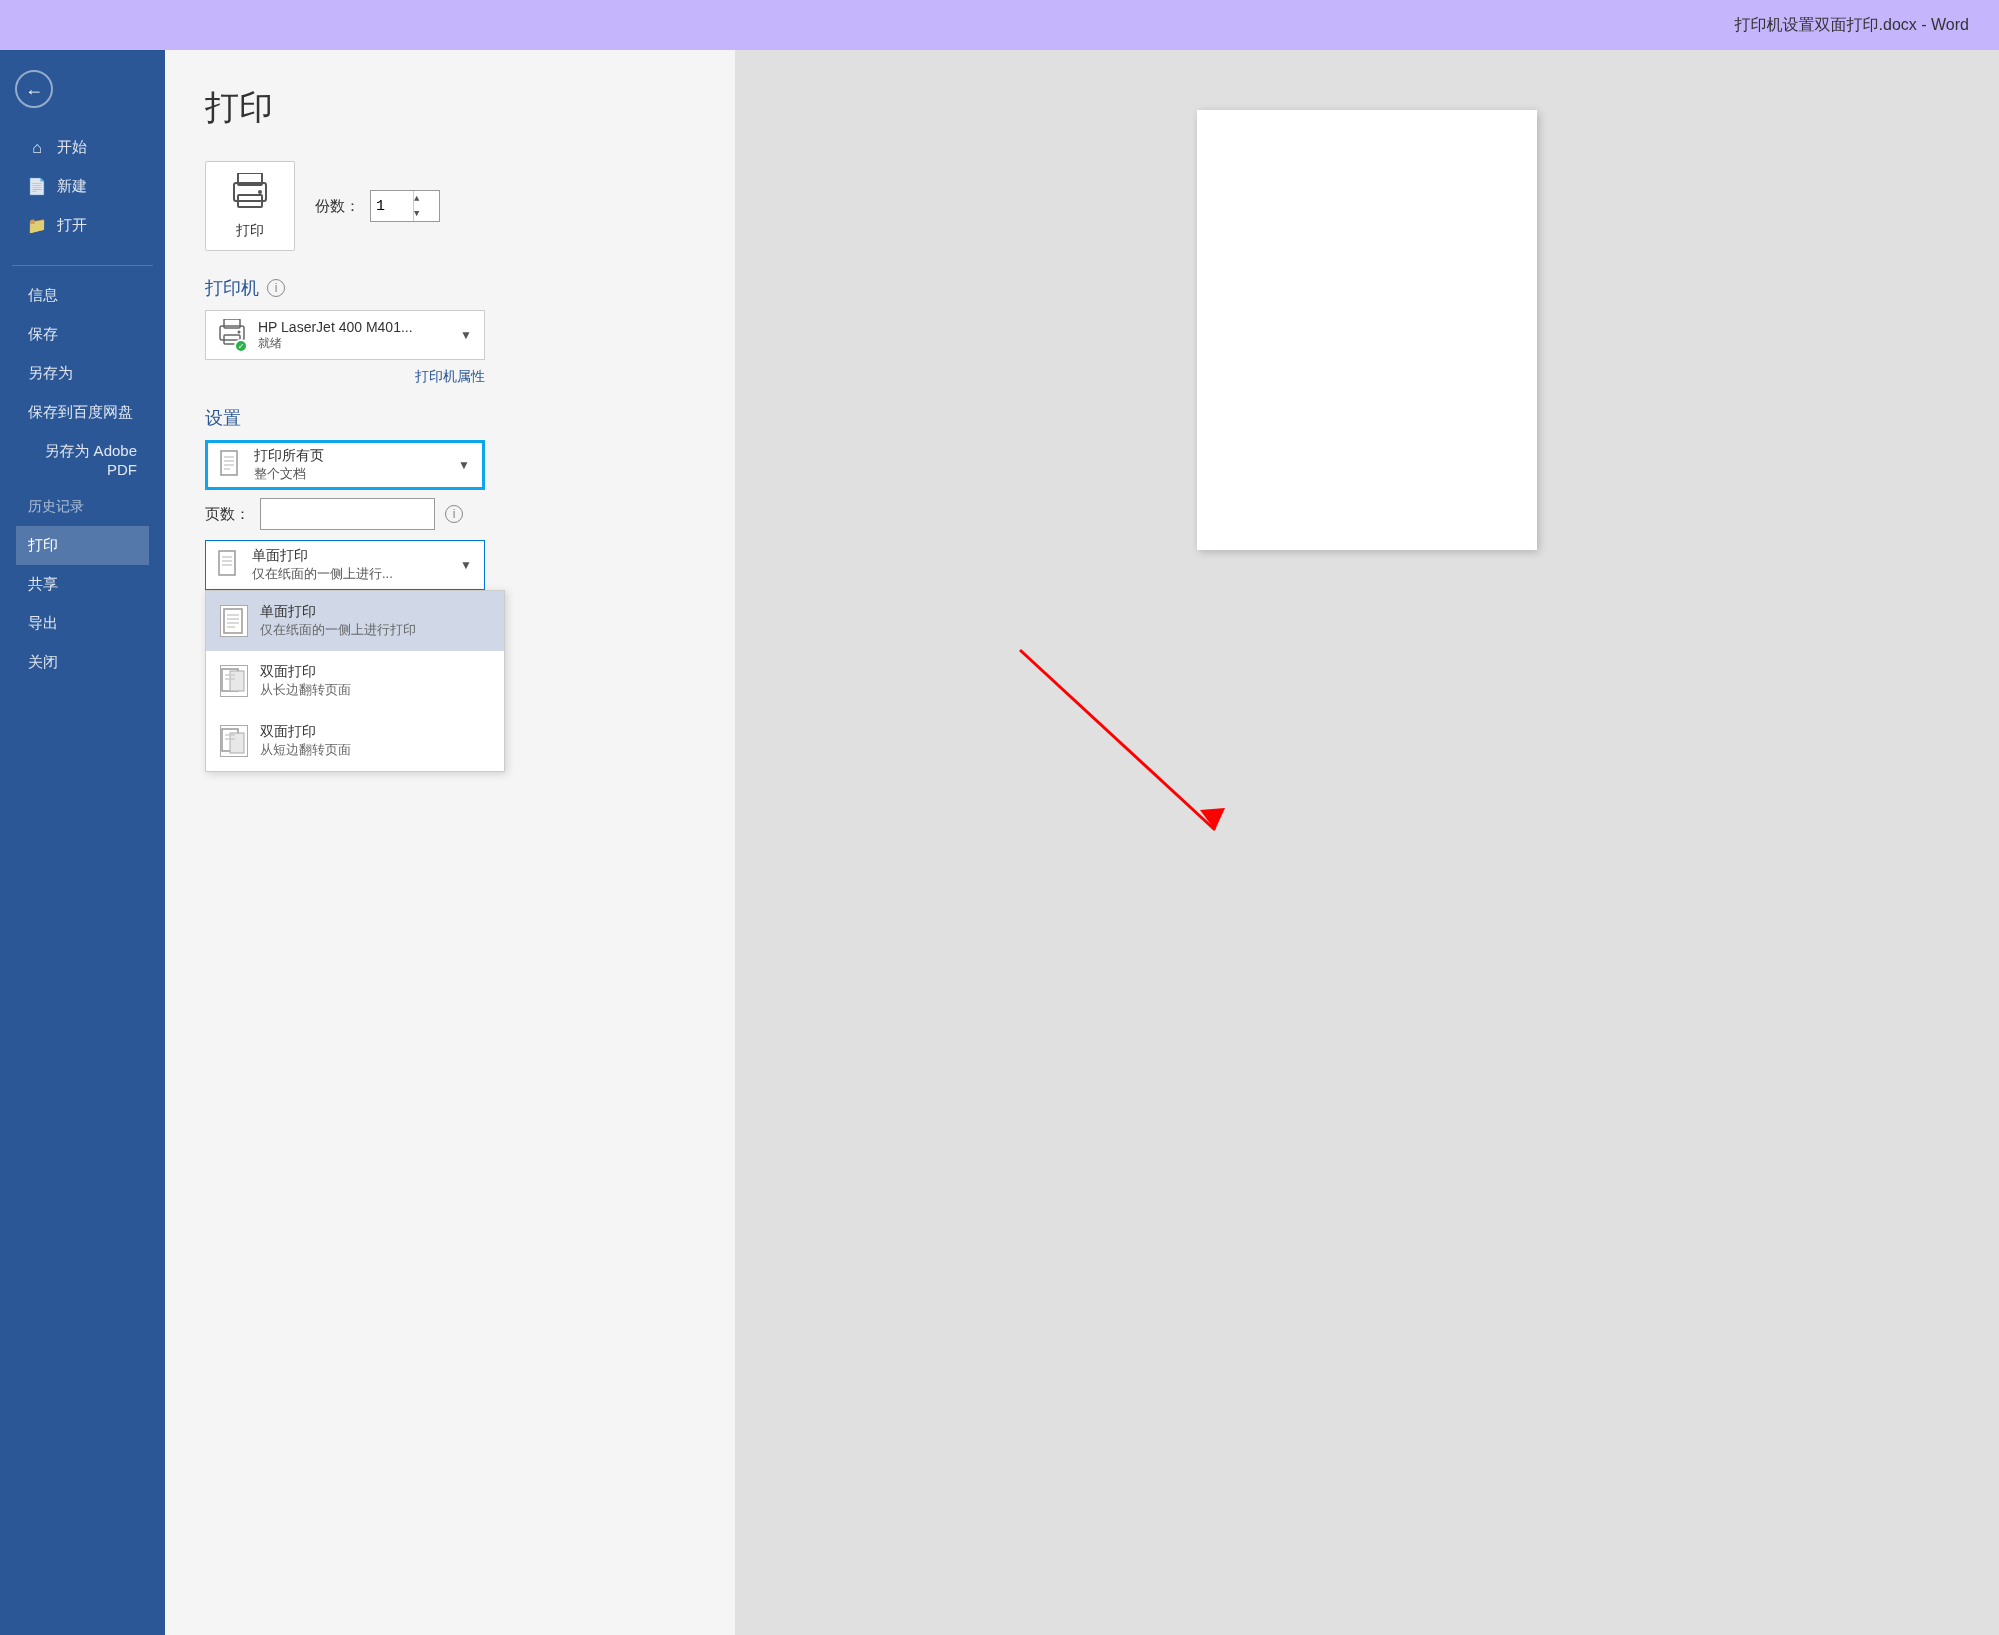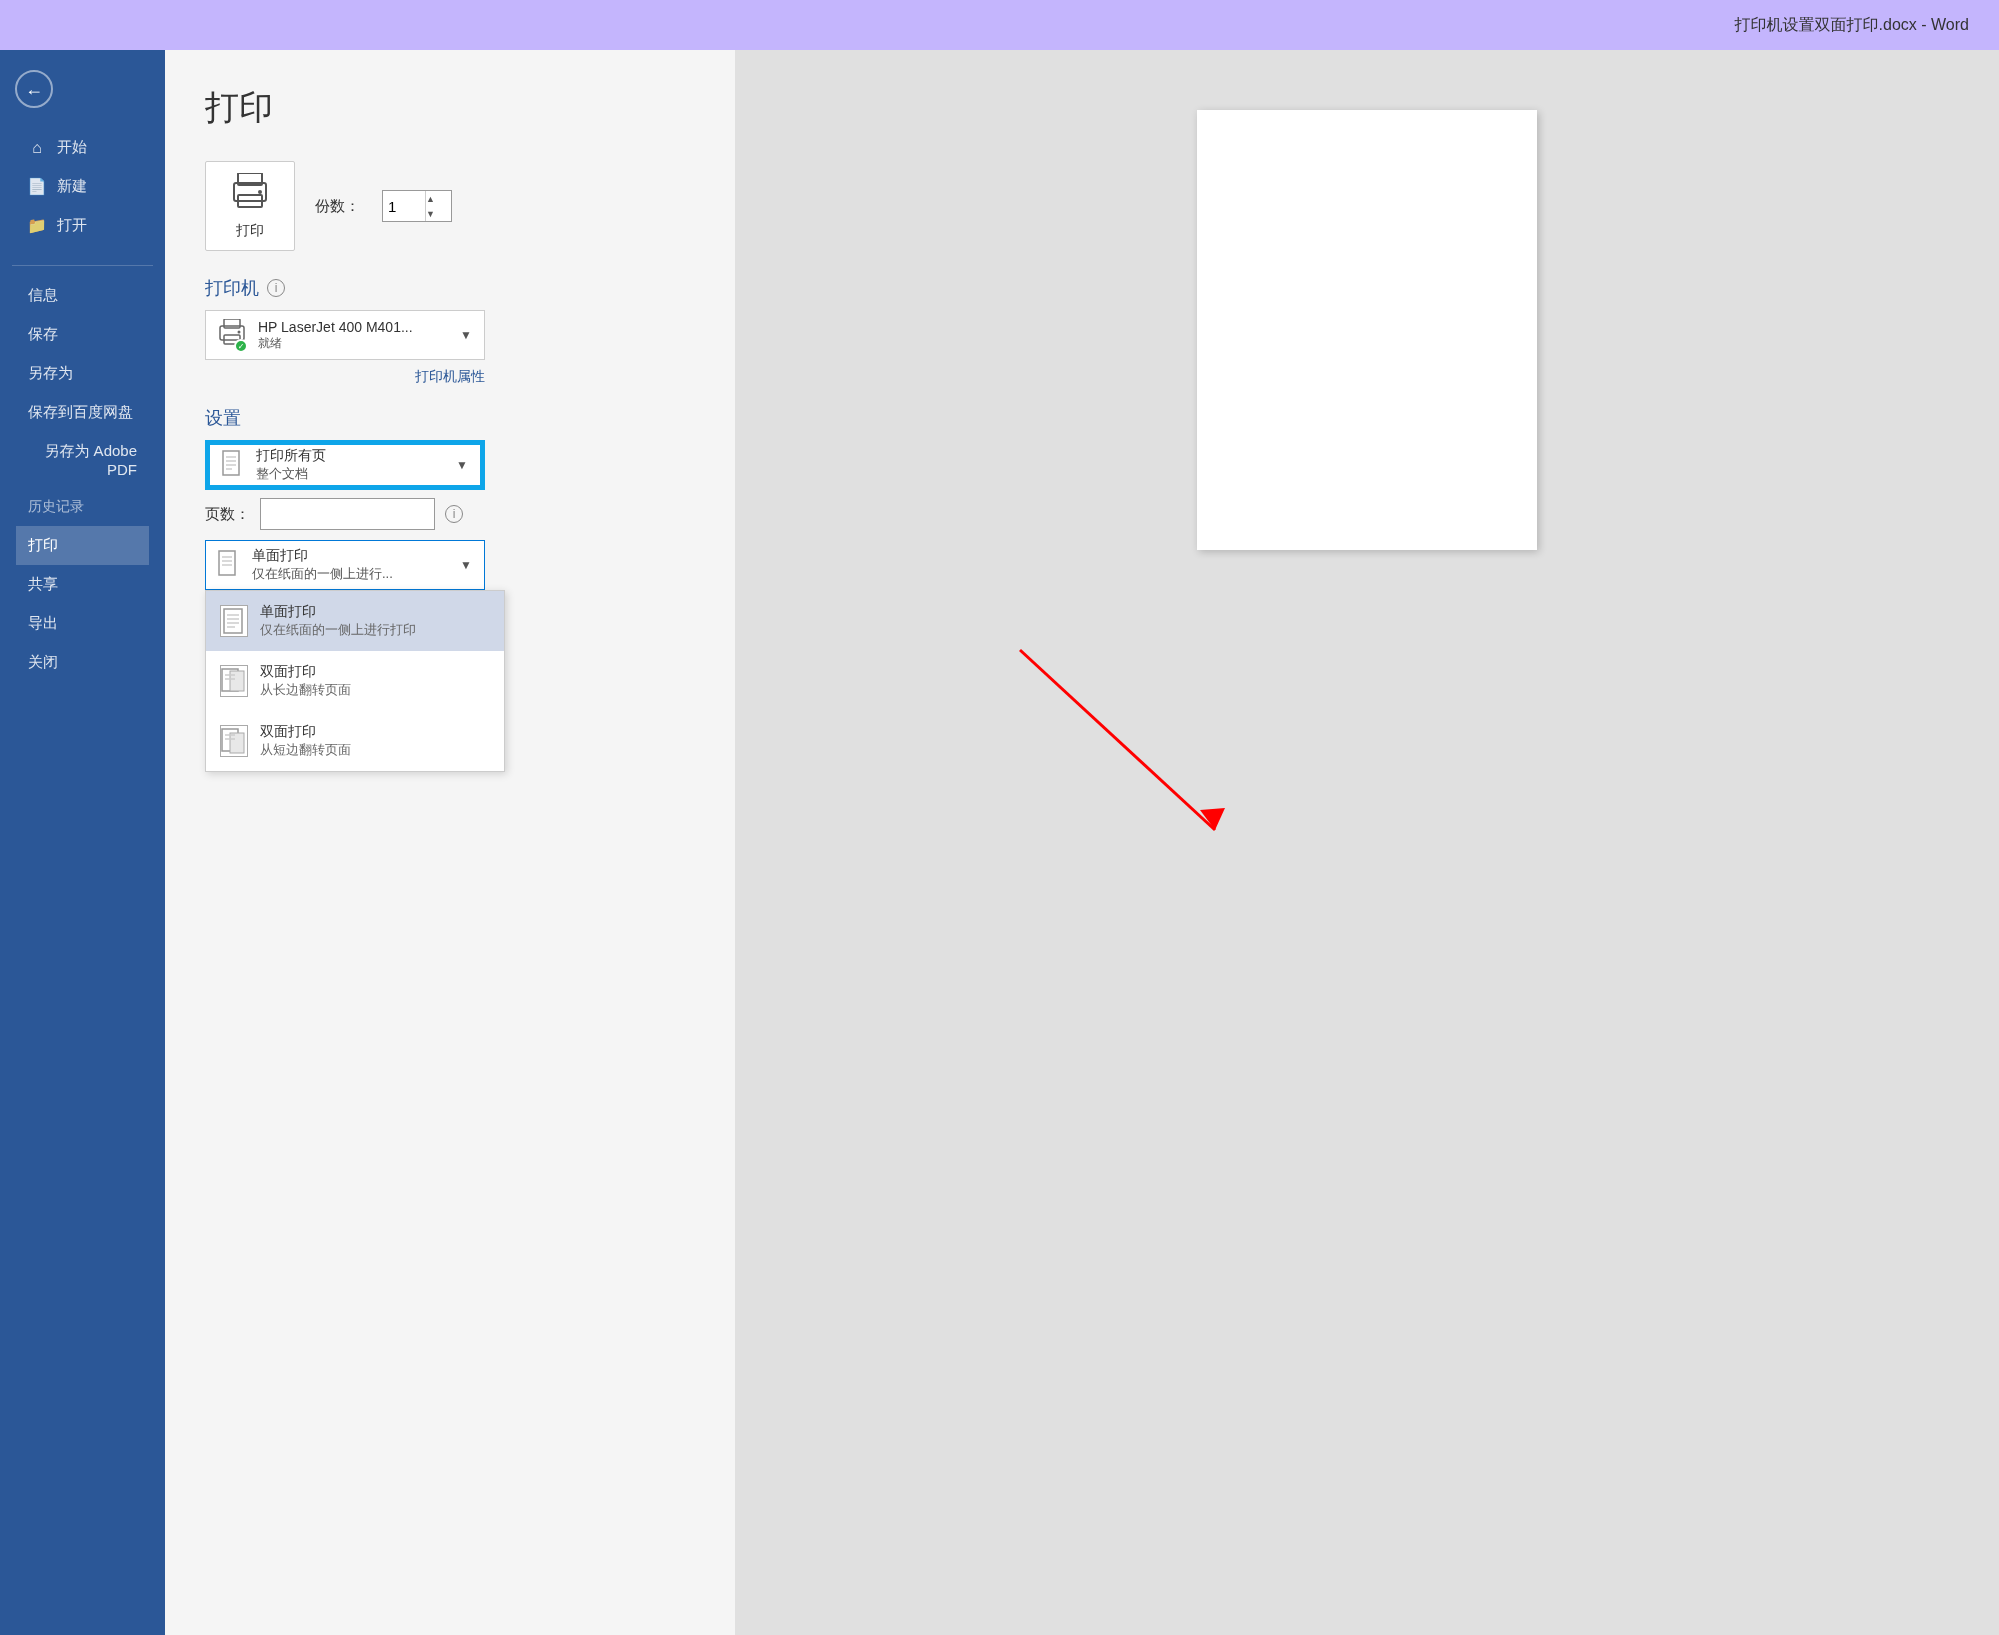--- a/index.html
+++ b/index.html
@@ -157,21 +157,22 @@
     }
 
     .print-btn-label {
       font-size: 14px;
       color: #333;
     }
 
     .copies-area {
       display: flex;
       align-items: center;
-      gap: 22px;
+      gap: 10px;
+      font-family: Liberation Mono, monospace;
     }
 
     .copies-label {
       font-size: 15px;
       color: #333;
     }
 
     .copies-spinner {
       width: 70px;
       height: 32px;
@@ -303,21 +304,21 @@
       display: block;
       text-align: right;
       width: 280px;
       margin-bottom: 20px;
     }
 
     
     .settings-dropdown {
       width: 280px;
       height: 50px;
-      border: 5px solid #0ea5e9;
+      border: 3px solid #0ea5e9;
       background: white;
       display: flex;
       align-items: center;
       padding: 0 12px;
       cursor: pointer;
       margin-bottom: 8px;
       position: relative;
     }
 
     .settings-dropdown-icon {

